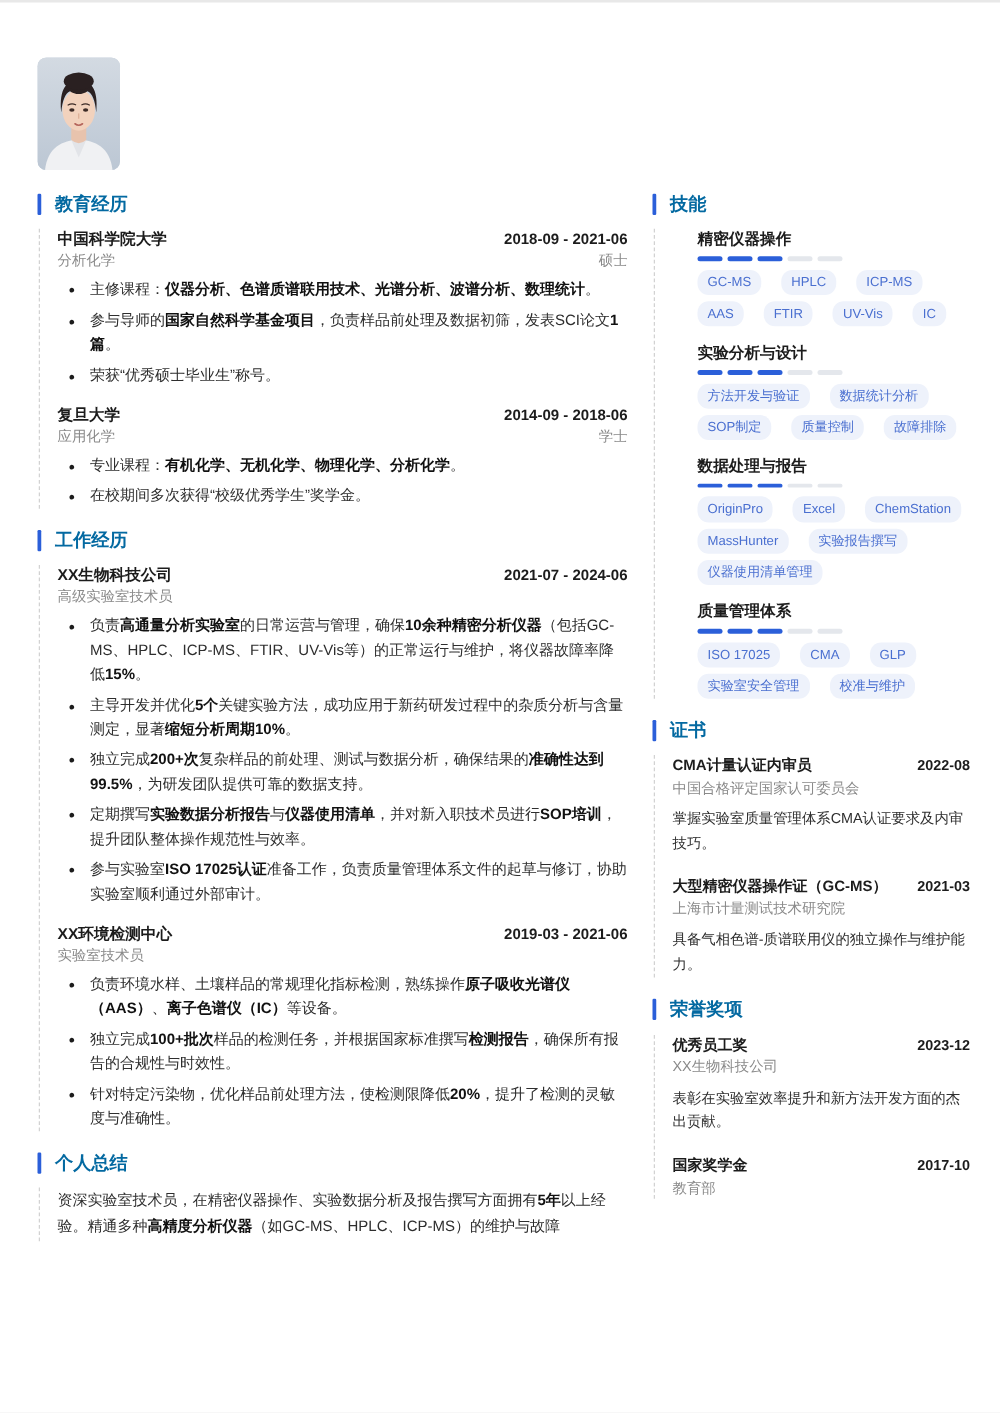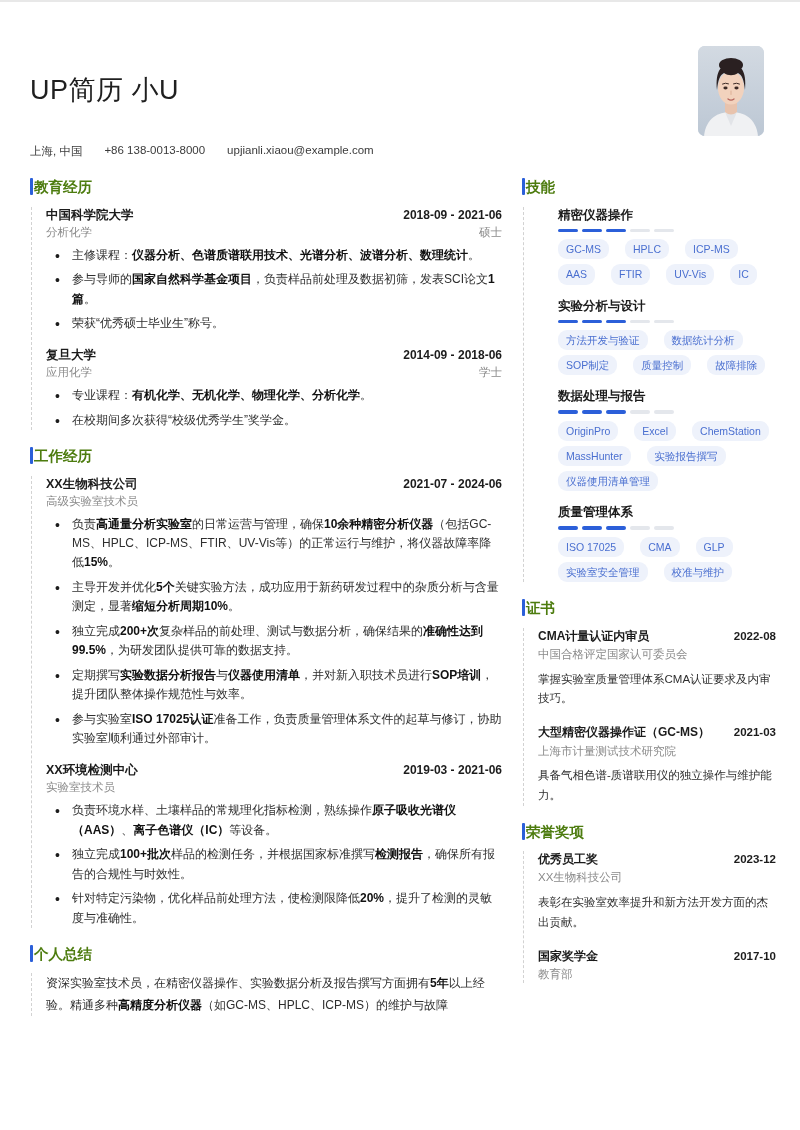--- a/index.html
+++ b/index.html
@@ -73,22 +73,22 @@
   .col-left  { width: 492px; flex: 0 0 492px; padding-right: 20px; }
   .col-right { width: 254px; flex: 0 0 254px; }
 
   
   .section { margin-bottom: 16px; }
 
   .sec-title {
     position: relative;
     font-size: 14.5px;
     font-weight: bold;
-    color: #4d7c0f;
-    padding-left: 4px;
+    color: #0369a1;
+    padding-left: 14px;
     line-height: 1.4;
     margin-bottom: 9px;
   }
   .sec-title::before {
     content: "";
     position: absolute;
     left: 0; top: 1px;
     width: 3px; height: 17px;
     background: #2b5fd9;
     border-radius: 1px;
@@ -232,28 +232,20 @@
     line-height: 1.72;
     margin-top: 7px;
   }
 </style>
 </head>
 <body>
 
 <div class="page">
 
   <div class="header">
-    <div class="header-left">
-      <div class="name">UP简历 小U</div>
-      <div class="contact">
-        <span>上海, 中国</span>
-        <span>+86 138-0013-8000</span>
-        <span>upjianli.xiaou@example.com</span>
-      </div>
-    </div>
 
     <div class="avatar">
       <svg viewBox="0 0 66 90" preserveAspectRatio="xMidYMid slice">
         <defs>
           <linearGradient id="bgGrad" x1="0" y1="0" x2="0" y2="1">
             <stop offset="0%" stop-color="#d3dae2"></stop>
             <stop offset="100%" stop-color="#bcc7d4"></stop>
           </linearGradient>
         </defs>
         <rect width="66" height="90" fill="url(#bgGrad)"></rect>

